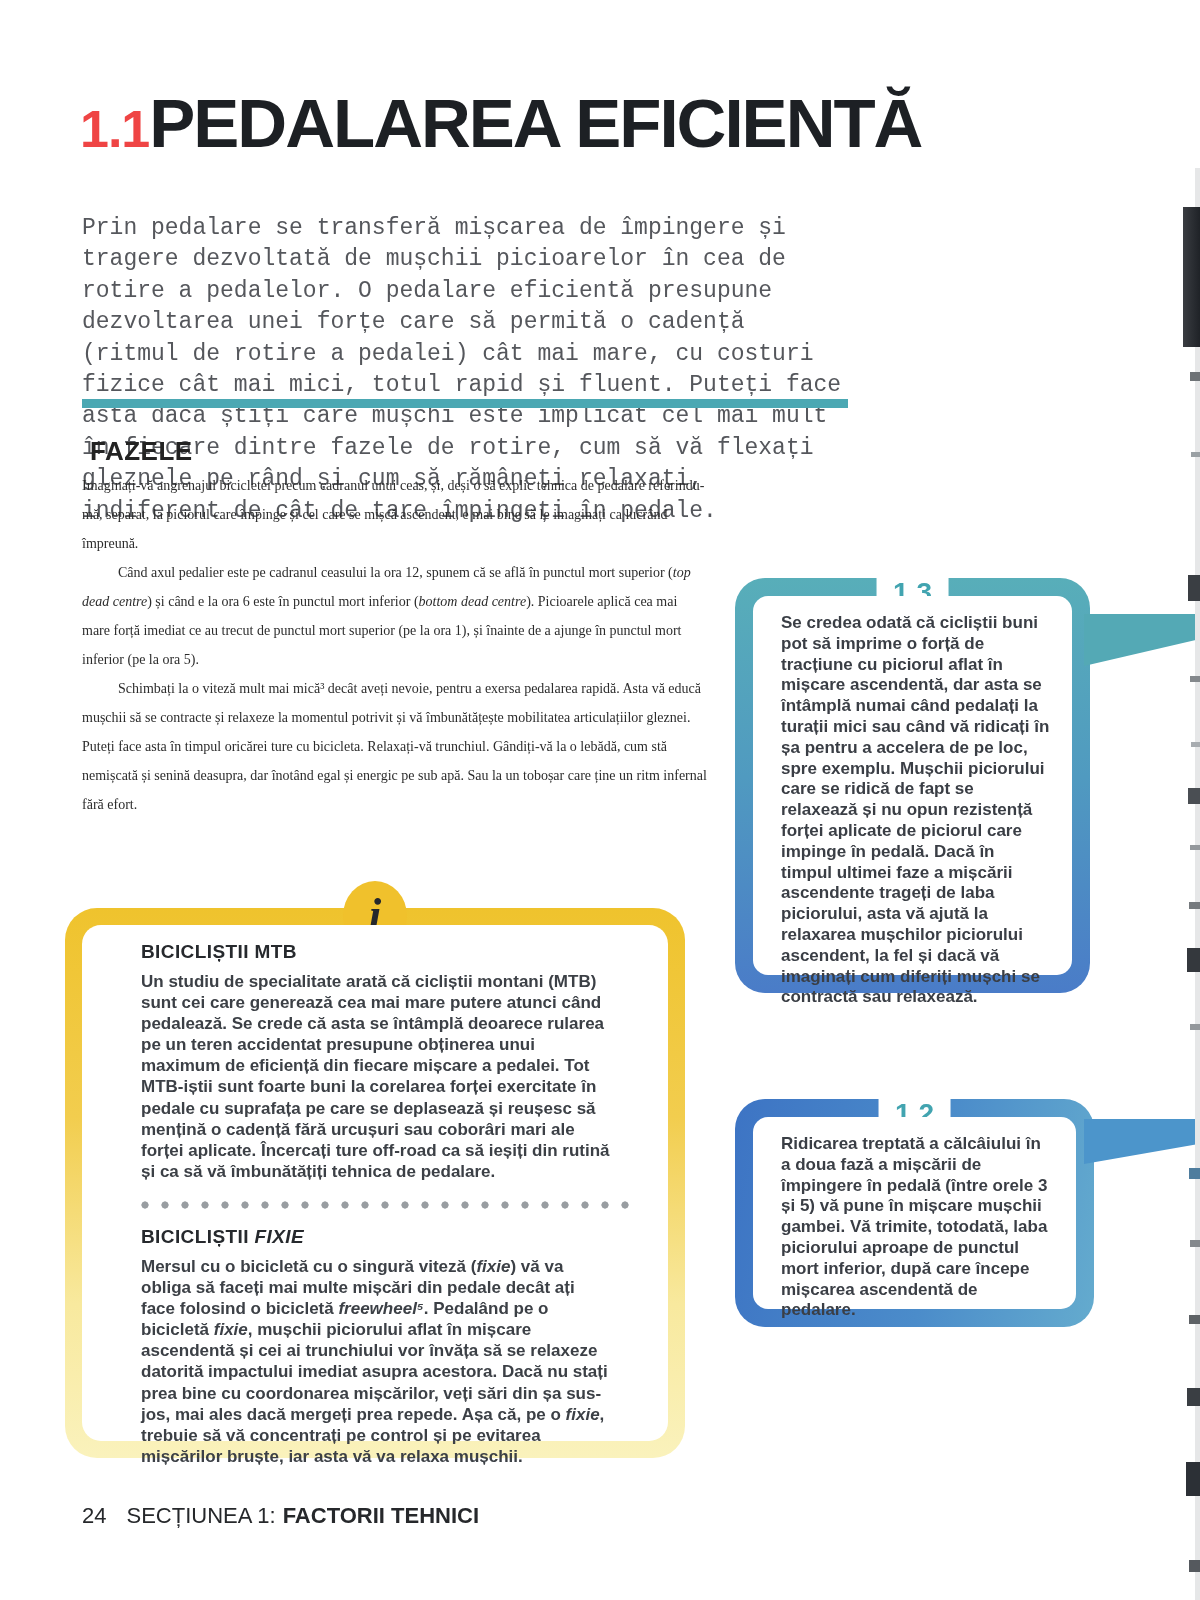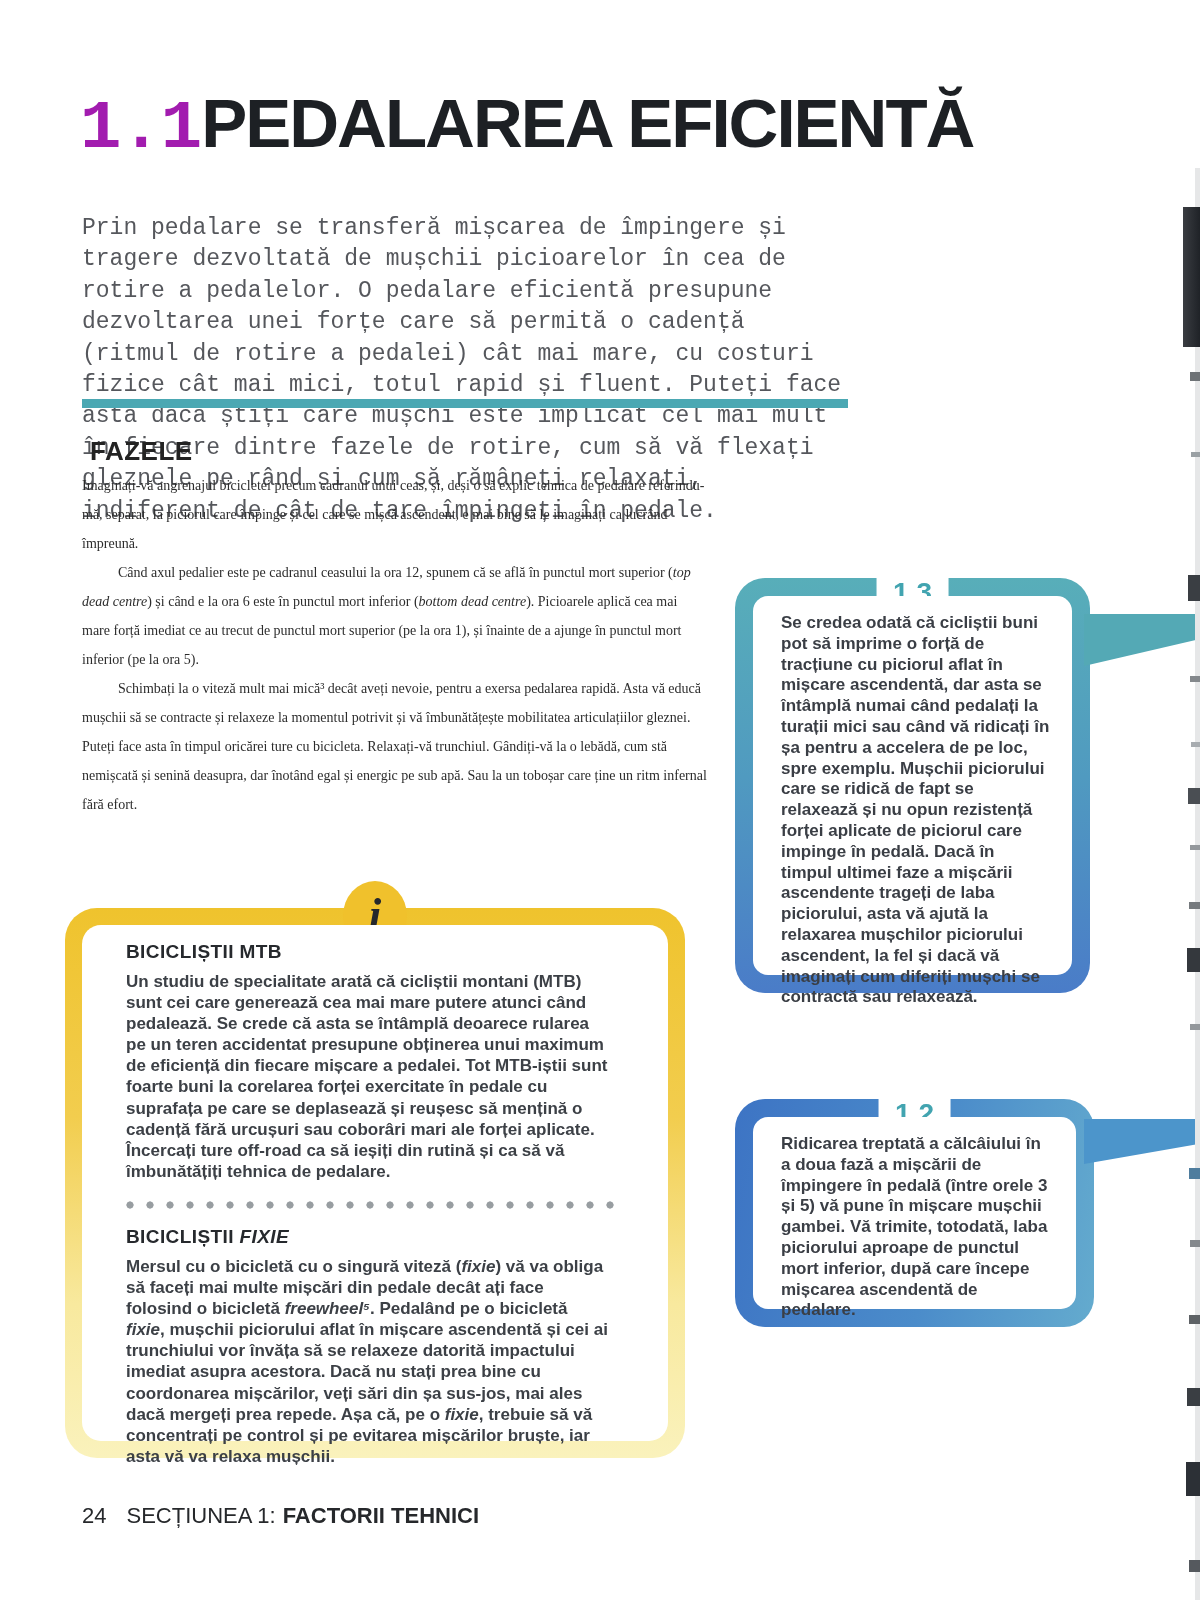--- a/index.html
+++ b/index.html
@@ -6,21 +6,21 @@
   body{
     width:1200px;height:1600px;position:relative;overflow:hidden;
     background:#ffffff;
     font-family:"Liberation Sans", sans-serif;
     -webkit-font-smoothing:antialiased;
   }
   .abs{position:absolute;}
 
   
   .title-row{left:80px;top:84px;white-space:nowrap;display:flex;align-items:baseline;}
-  .title-num{color:#a21caf;font-size:69px;font-weight:700;letter-spacing:-1px;font-family:Liberation Mono, monospace;}
+  .title-num{color:#ef4444;font-size:52px;font-weight:700;letter-spacing:-1px;}
   .title-text{color:#1d2024;font-size:69px;font-weight:700;letter-spacing:-2px;}
 
   
   .intro{left:82px;top:190px;width:762px;font-size:23px;line-height:31.4px;color:#55575c;font-weight:400;font-family:Liberation Mono, monospace;}
 
   .rule{left:82px;top:399px;width:766px;height:9px;background:#4ba8b3;}
 
   
   .fazele-h{left:90px;top:436px;font-size:26px;font-weight:700;color:#232323;letter-spacing:.5px;}
   .serif-col{left:82px;top:471px;width:626px;font-family:"Liberation Serif", serif;
@@ -41,21 +41,21 @@
   .callout .text{font-size:17px;line-height:20.8px;font-weight:600;color:#3a3e45;}
   .tail{clip-path:polygon(0 0,100% 0,100% 48%,0 100%);}
   .tail-13{left:1084px;top:614px;width:116px;height:52px;background:#54a9b5;}
   .tail-12{left:1084px;top:1119px;width:116px;height:45px;background:#4c95cb;
     clip-path:polygon(0 0,100% 0,100% 55%,0 100%);}
 
   
   .infobox{left:65px;top:908px;width:620px;height:550px;border-radius:32px;
     background:linear-gradient(180deg,#efc32d 0%,#f2cd4e 38%,#f8e99e 72%,#faf2bc 100%);}
   .infobox .inner{position:absolute;inset:17px;background:#fff;border-radius:19px;
-    padding:16px 58px 0 44px;box-sizing:border-box;}
+    padding:16px 58px 0 59px;box-sizing:border-box;}
   .icircle{position:absolute;left:50%;transform:translateX(-50%);top:-27px;width:64px;height:70px;
     border-radius:50%;background:#f0c12c;display:flex;align-items:center;justify-content:center;}
   .iglyph{font-family:"Liberation Serif", serif;font-style:italic;font-weight:700;
     font-size:45px;color:#24272c;line-height:1;padding-bottom:4px;}
   .info-h{font-size:19px;font-weight:700;color:#26292d;letter-spacing:.4px;margin:0 0 8px;}
   .info-text{font-size:17px;line-height:21.1px;font-weight:600;color:#3c4046;margin:0;}
   .dots{height:8px;width:492px;margin:19px 0 17px 0;background-repeat:repeat-x;
     background-image:radial-gradient(circle at 4px 4px,#989da1 3.3px,rgba(0,0,0,0) 3.9px);
     background-size:20px 8px;}
 

